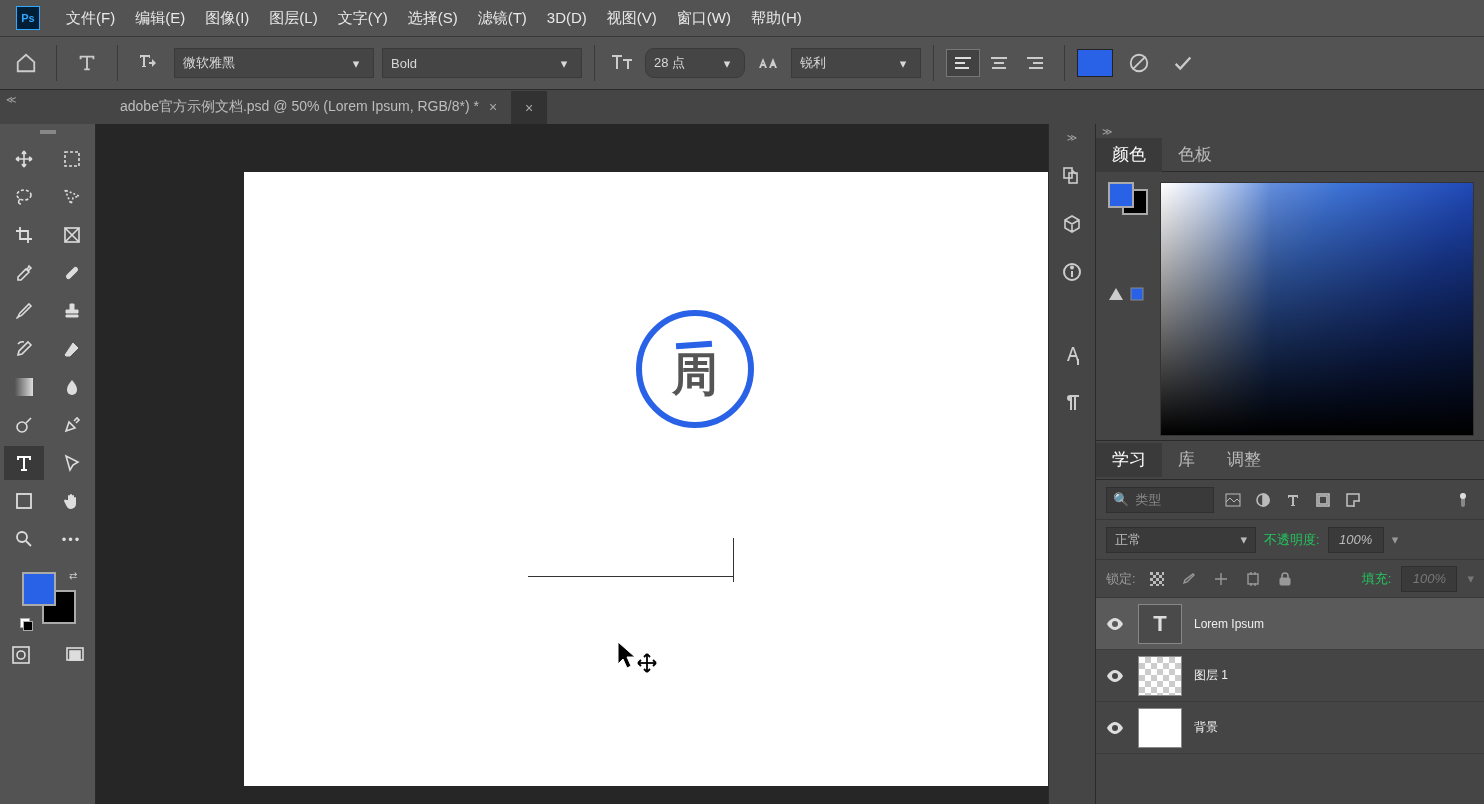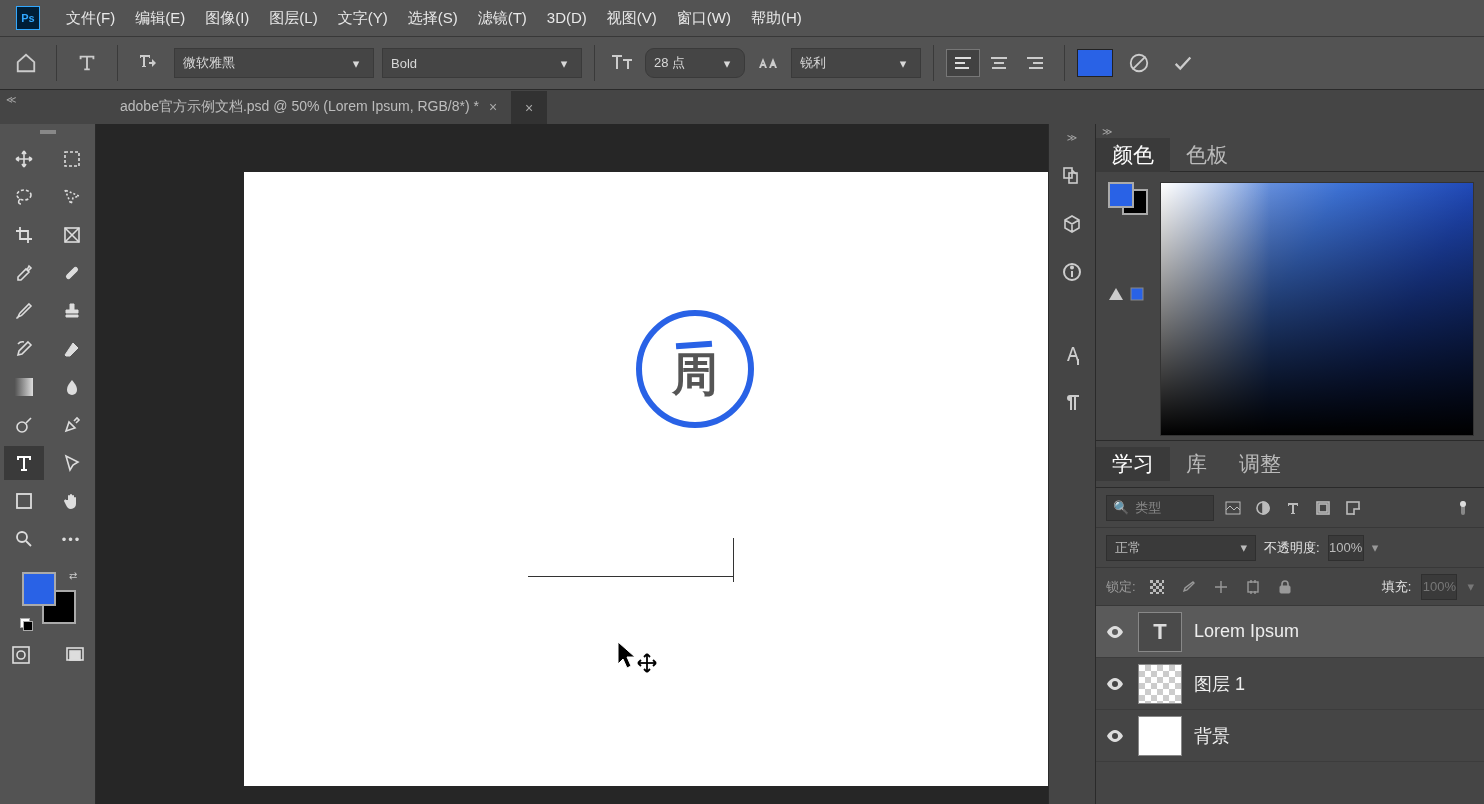--- a/index.html
+++ b/index.html
@@ -58,53 +58,53 @@
 
 .dockstrip { width:48px; background:#454545; display:flex; flex-direction:column; align-items:center; padding-top:8px; gap:16px; border-left:1px solid #2a2a2a; border-right:1px solid #2a2a2a; }
 .dockstrip .dhandle { color:#aaa; font-size:10px; height:12px; }
 .dockbtn { width:32px; height:32px; display:flex; align-items:center; justify-content:center; color:#ccc; }
 .dockspacer { height:18px; }
 
 
 .rightcol { width:388px; background:#454545; display:flex; flex-direction:column; }
 .rhandle { height:14px; display:flex; align-items:center; padding-left:6px; color:#aaa; font-size:10px; }
 .panel-tabs { height:34px; display:flex; align-items:center; border-bottom:1px solid #2a2a2a; }
-.ptab { padding:0 16px; line-height:34px; color:#bbb; font-size:21px; }
+.ptab { padding:0 16px; line-height:34px; color:#bbb; font-size:17px; }
 .ptab.active { background:#3a3a3a; color:#fff; }
 .color-panel { display:flex; padding:10px 10px 4px 12px; gap:12px; }
 .color-fgbg { width:40px; height:53px; position:relative; }
 .color-fgbg .fg2 { position:absolute; left:0; top:0; width:26px; height:26px; background:#2962e6; border:2px solid #aaa; }
 .color-fgbg .bg2 { position:absolute; right:0; bottom:20px; width:26px; height:26px; background:#000; border:2px solid #aaa; }
 .color-warn { display:flex; gap:6px; margin-top:52px; align-items:center; }
 .color-spectrum { flex:1; height:254px; background:
   linear-gradient(to bottom, rgba(0,0,0,0) 0%, rgba(0,0,0,1) 100%),
   linear-gradient(to right, rgba(255,255,255,1) 0%, rgba(255,255,255,0) 35%),
   linear-gradient(120deg,#9fb9e8 0%, #3d72d6 40%, #1f47b5 70%, #12328a 100%);
   border:1px solid #333;
 }
-.midtabs { height:48px; display:flex; align-items:center; border-top:1px solid #2a2a2a; border-bottom:1px solid #2a2a2a; }
+.midtabs { height:40px; display:flex; align-items:center; border-top:1px solid #2a2a2a; border-bottom:1px solid #2a2a2a; }
 .layer-tabs { height:40px; display:flex; align-items:center; border-bottom:1px solid #2a2a2a; }
 .layer-search { display:flex; align-items:center; height:40px; padding:0 10px; gap:8px; border-bottom:1px solid #383838; }
 .layer-search .sbox { flex:0 0 108px; height:26px; background:#3a3a3a; border:1px solid #2f2f2f; display:flex; align-items:center; padding:0 6px; color:#888; gap:6px; }
 .lfilter { width:22px; height:22px; display:flex; align-items:center; justify-content:center; color:#bbb; }
 .layer-opts { display:flex; align-items:center; height:40px; padding:0 10px; gap:8px; border-bottom:1px solid #383838; color:#bbb; }
 .blend { width:150px; height:26px; background:#3a3a3a; border:1px solid #2f2f2f; display:flex; align-items:center; padding:0 8px; justify-content:space-between; }
-.opct-lbl { color:#e5e5e5; }
-.opct-box { width:36px; height:26px; background:#3a3a3a; border:1px solid #2f2f2f; display:flex; align-items:center; justify-content:center; }
+.opct-lbl { color:#22c55e; }
+.opct-box { width:56px; height:26px; background:#3a3a3a; border:1px solid #2f2f2f; display:flex; align-items:center; justify-content:center;font-style:italic; }
 .layer-lock { display:flex; align-items:center; height:38px; padding:0 10px; gap:10px; border-bottom:1px solid #383838; color:#999; }
 .layer-lock .opct-box { color:#777; }
 .layers { flex:1; overflow:auto; }
 .layer-row { display:flex; align-items:center; height:52px; padding:0 10px; gap:12px; border-bottom:1px solid #3c3c3c; }
 .layer-row.selected { background:#5a5a5a; }
 .eye { width:20px; text-align:center; color:#ddd; }
 .thumb { width:44px; height:40px; border:1px solid #888; background:#fff; display:flex; align-items:center; justify-content:center; position:relative; }
 .thumb.text { background:#4a4a4a; color:#ddd; font-size:22px; font-weight:bold; }
 .thumb.checker { background:
  repeating-conic-gradient(#ccc 0 25%, #fff 0 50%) 0 0/12px 12px; }
-.layer-name { color:#eee; font-size:18px; }
+.layer-name { color:#eee; font-size:12px; }
 
 svg { display:block; }
 </style>
 </head>
 <body>
 
 <div class="menubar">
   <div class="ps-logo">Ps</div>
   <div class="menu-item">文件(F)</div>
   <div class="menu-item">编辑(E)</div>

